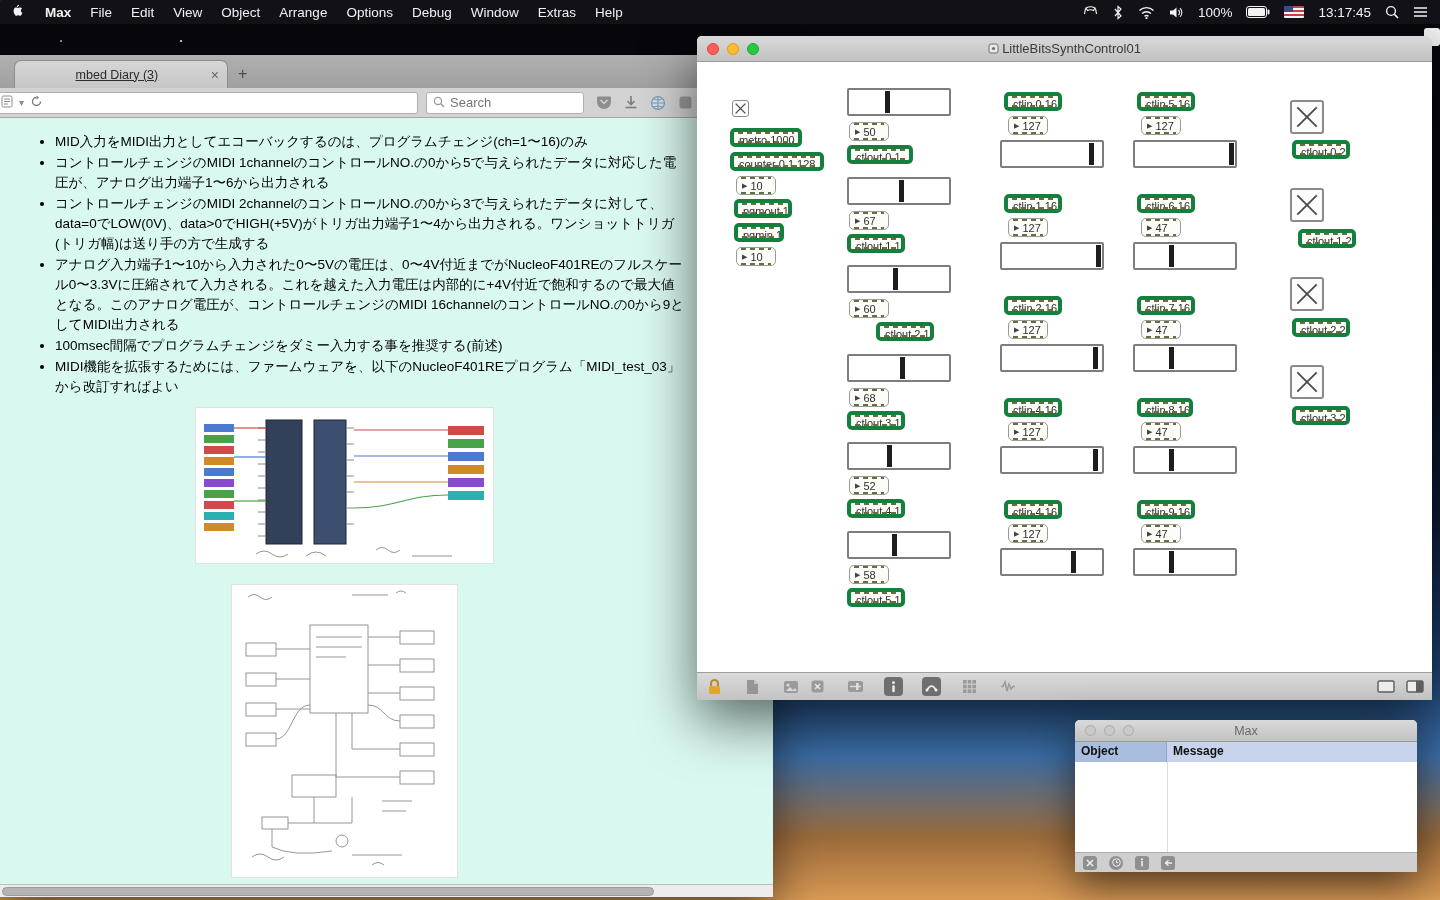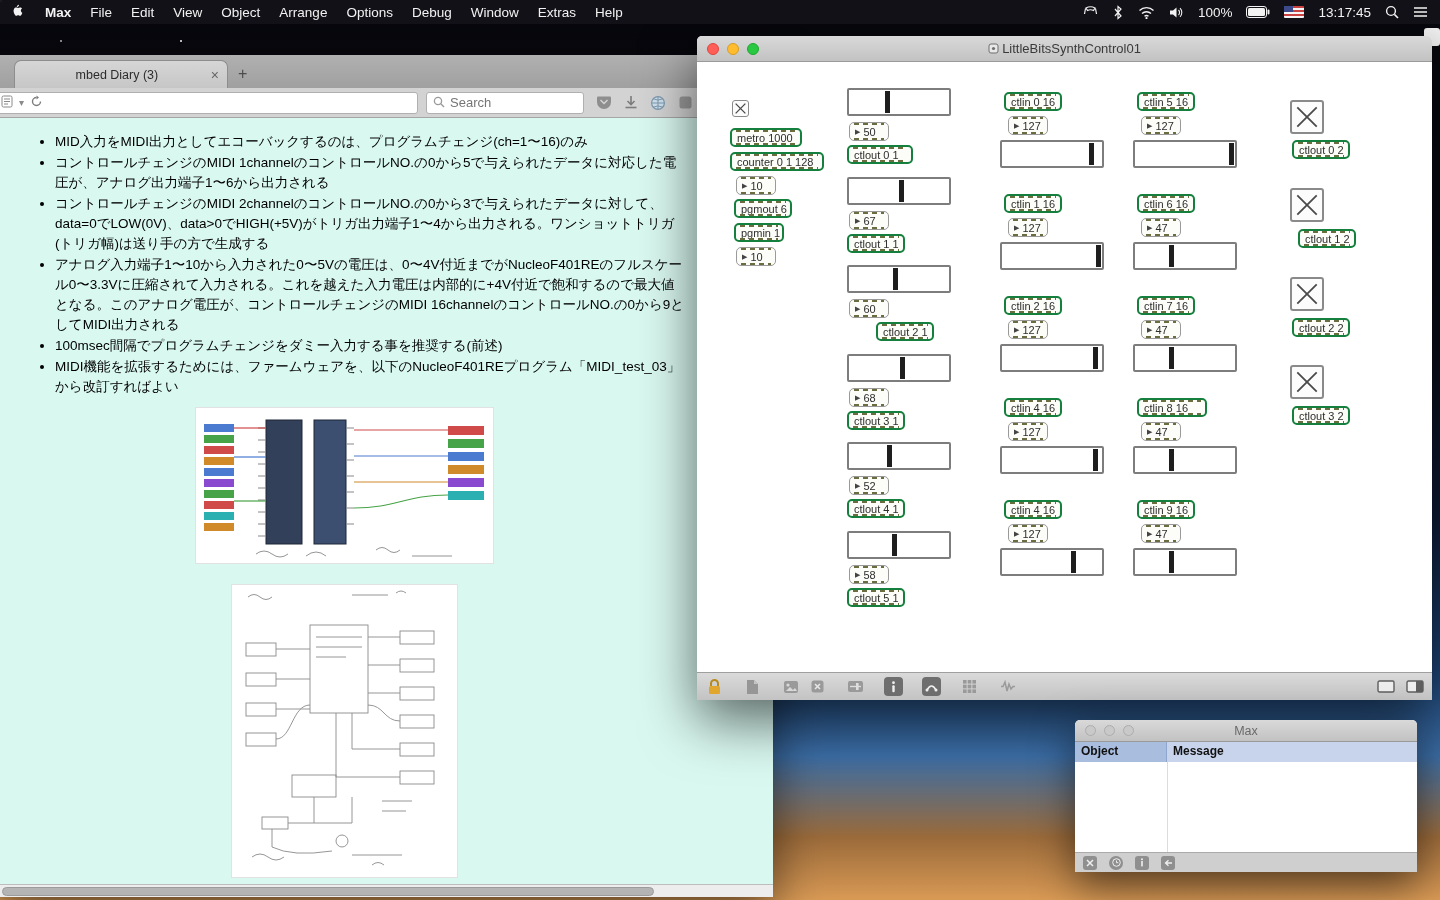--- a/index.html
+++ b/index.html
@@ -31,21 +31,21 @@
   .tl.red{background:#ff5f57;border:1px solid #e0443e;} .tl.yel{background:#febc2e;border:1px solid #d89e22;}
   .tl.grn{background:#28c840;border:1px solid #1ea830;} .tl.dim{background:#c9c9c9;border:1px solid #adadad;}
   .wtitle { position:absolute; left:0; right:0; text-align:center; font-size:13px; color:#3a3a3a; pointer-events:none; }
 
   
   .browser { position:absolute; left:0; top:55px; width:773px; height:842px; z-index:10;
     box-shadow:0 18px 45px rgba(0,0,0,.55); background:#d3d3d3; }
   .tabbar { position:absolute; left:0; top:0; width:100%; height:33px; background:linear-gradient(#b0b0b0,#a0a0a0); }
   .tab { position:absolute; left:14px; top:5px; width:214px; height:28px; background:linear-gradient(#d6d6d6,#c6c6c6);
     border:1px solid #8d8d8d; border-bottom:none; border-radius:7px 7px 0 0; display:flex; align-items:center; padding:0 8px; }
-  .tab .ttl { flex:1; text-align:center; font-size:12.5px; color:#2c2c2c; white-space:nowrap; overflow:hidden; }
+  .tab .ttl { flex:1; text-align:center; font-size:12.5px; color:#2c2c2c; white-space:nowrap; overflow:hidden;text-decoration:underline; }
   .tab .closex { color:#666; font-size:14px; line-height:1; cursor:default; }
   .newtab { position:absolute; left:238px; top:10px; font-size:16px; color:#4c4c4c; }
   .navbar { position:absolute; left:0; top:33px; width:100%; height:30px; background:#d3d3d3;
     border-bottom:1px solid #a6a6a6; display:flex; align-items:center; padding:0 6px; }
   .urlfield { margin-left:-12px; width:424px; height:22px; background:#fff; border:1px solid #b0b0b0; border-radius:3px;
     display:flex; align-items:center; padding:0 6px; gap:6px; }
   .urlfield input { border:none; outline:none; flex:1; font-size:13px; color:#333; background:transparent; font-family:inherit; }
   .searchfield { margin-left:8px; width:158px; height:22px; background:#fff; border:1px solid #b0b0b0; border-radius:3px;
     display:flex; align-items:center; padding:0 6px; gap:5px; }
   .searchfield input { border:none; outline:none; flex:1; font-size:13px; color:#555; background:transparent; font-family:inherit; width:100px; }
@@ -69,21 +69,21 @@
   .tbicon svg { display:block; }
   .tbright { margin-left:auto; display:flex; gap:10px; }
 
   
   .patchbox { position:absolute; height:19px; background:#fcfcf8; border-radius:5px; font-size:11px;
     line-height:16px; color:#2e2e2e; padding:0 5px; white-space:nowrap; overflow:hidden; }
   .patchbox::before { content:""; position:absolute; top:0; left:4px; right:4px; height:2px;
     background:repeating-linear-gradient(90deg,#6b6d40 0 5px,transparent 5px 9px); }
   .patchbox::after { content:""; position:absolute; bottom:0; left:4px; right:4px; height:2px;
     background:repeating-linear-gradient(90deg,#6b6d40 0 5px,transparent 5px 9px); }
-  .olive { border:2px solid #15803d; }
+  .olive { border:4px solid #15803d; }
   .grayb { border:1px solid #9a9a9a; display:flex; align-items:center; gap:3px; }
   .grayb .tri { font-size:7px; color:#444; line-height:1; }
   .hslider { position:absolute; width:104px; height:28px; background:#fff; border:2px solid #7d7d7d; border-radius:2px; }
   .hslider .knob { position:absolute; top:1px; bottom:1px; width:5px; background:#1e1e1e; }
   .toggle { position:absolute; background:#fcfcfc; border:2px solid #8a8a8a; border-radius:3px; }
   .toggle svg { display:block; width:100%; height:100%; }
 
   
   .console { position:absolute; left:1075px; top:720px; width:342px; height:152px; z-index:20;
     border-radius:5px 5px 0 0; box-shadow:0 14px 40px rgba(0,0,0,.55); background:#fff; }
@@ -339,21 +339,21 @@
         <svg viewBox="0 0 17 17">
             <path d="M3 3 L14 14 M14 3 L3 14" stroke="#4a4a4a" stroke-width="1.5"></path>
           </svg>
       </div>
       <div class="patchbox olive" style="left:33px;top:66px;width:72px;">metro 1000</div>
       <div class="patchbox olive" style="left:33px;top:90px;width:94px;">counter 0 1 128</div>
       <div class="patchbox grayb" style="left:39px;top:114px;width:40px;">
         <span class="tri">▶</span>
           <span>10</span>
       </div>
-      <div class="patchbox olive" style="left:37px;top:137px;width:58px;">pgmout 6</div>
+      <div class="patchbox olive" style="left:37px;top:137px;width:58px;">pgmout 1</div>
       <div class="patchbox olive" style="left:37px;top:161px;width:50px;">pgmin 1</div>
       <div class="patchbox grayb" style="left:39px;top:185px;width:40px;">
         <span class="tri">▶</span>
           <span>10</span>
       </div>
 
       <div class="hslider" style="left:150px;top:26px;">
           <div class="knob" style="left: calc(39% - 3px);"></div>
         </div>
       <div class="patchbox grayb" style="left:152px;top:60px;width:40px;">
@@ -472,21 +472,21 @@
 
       <div class="patchbox olive" style="left:440px;top:234px;width:58px;">ctlin 7 16</div>
       <div class="patchbox grayb" style="left:444px;top:258px;width:40px;">
           <span class="tri">▶</span>
           <span>47</span>
         </div>
       <div class="hslider" style="left:436px;top:282px;">
           <div class="knob" style="left: calc(37% - 3px);"></div>
         </div>
 
-      <div class="patchbox olive" style="left:440px;top:336px;width:70px;">ctlin 8 16</div>
+      <div class="patchbox olive" style="left:440px;top:336px;width:56px;">ctlin 8 16</div>
       <div class="patchbox grayb" style="left:444px;top:360px;width:40px;">
           <span class="tri">▶</span>
           <span>47</span>
         </div>
       <div class="hslider" style="left:436px;top:384px;">
           <div class="knob" style="left: calc(37% - 3px);"></div>
         </div>
 
       <div class="patchbox olive" style="left:440px;top:438px;width:58px;">ctlin 9 16</div>
       <div class="patchbox grayb" style="left:444px;top:462px;width:40px;">

